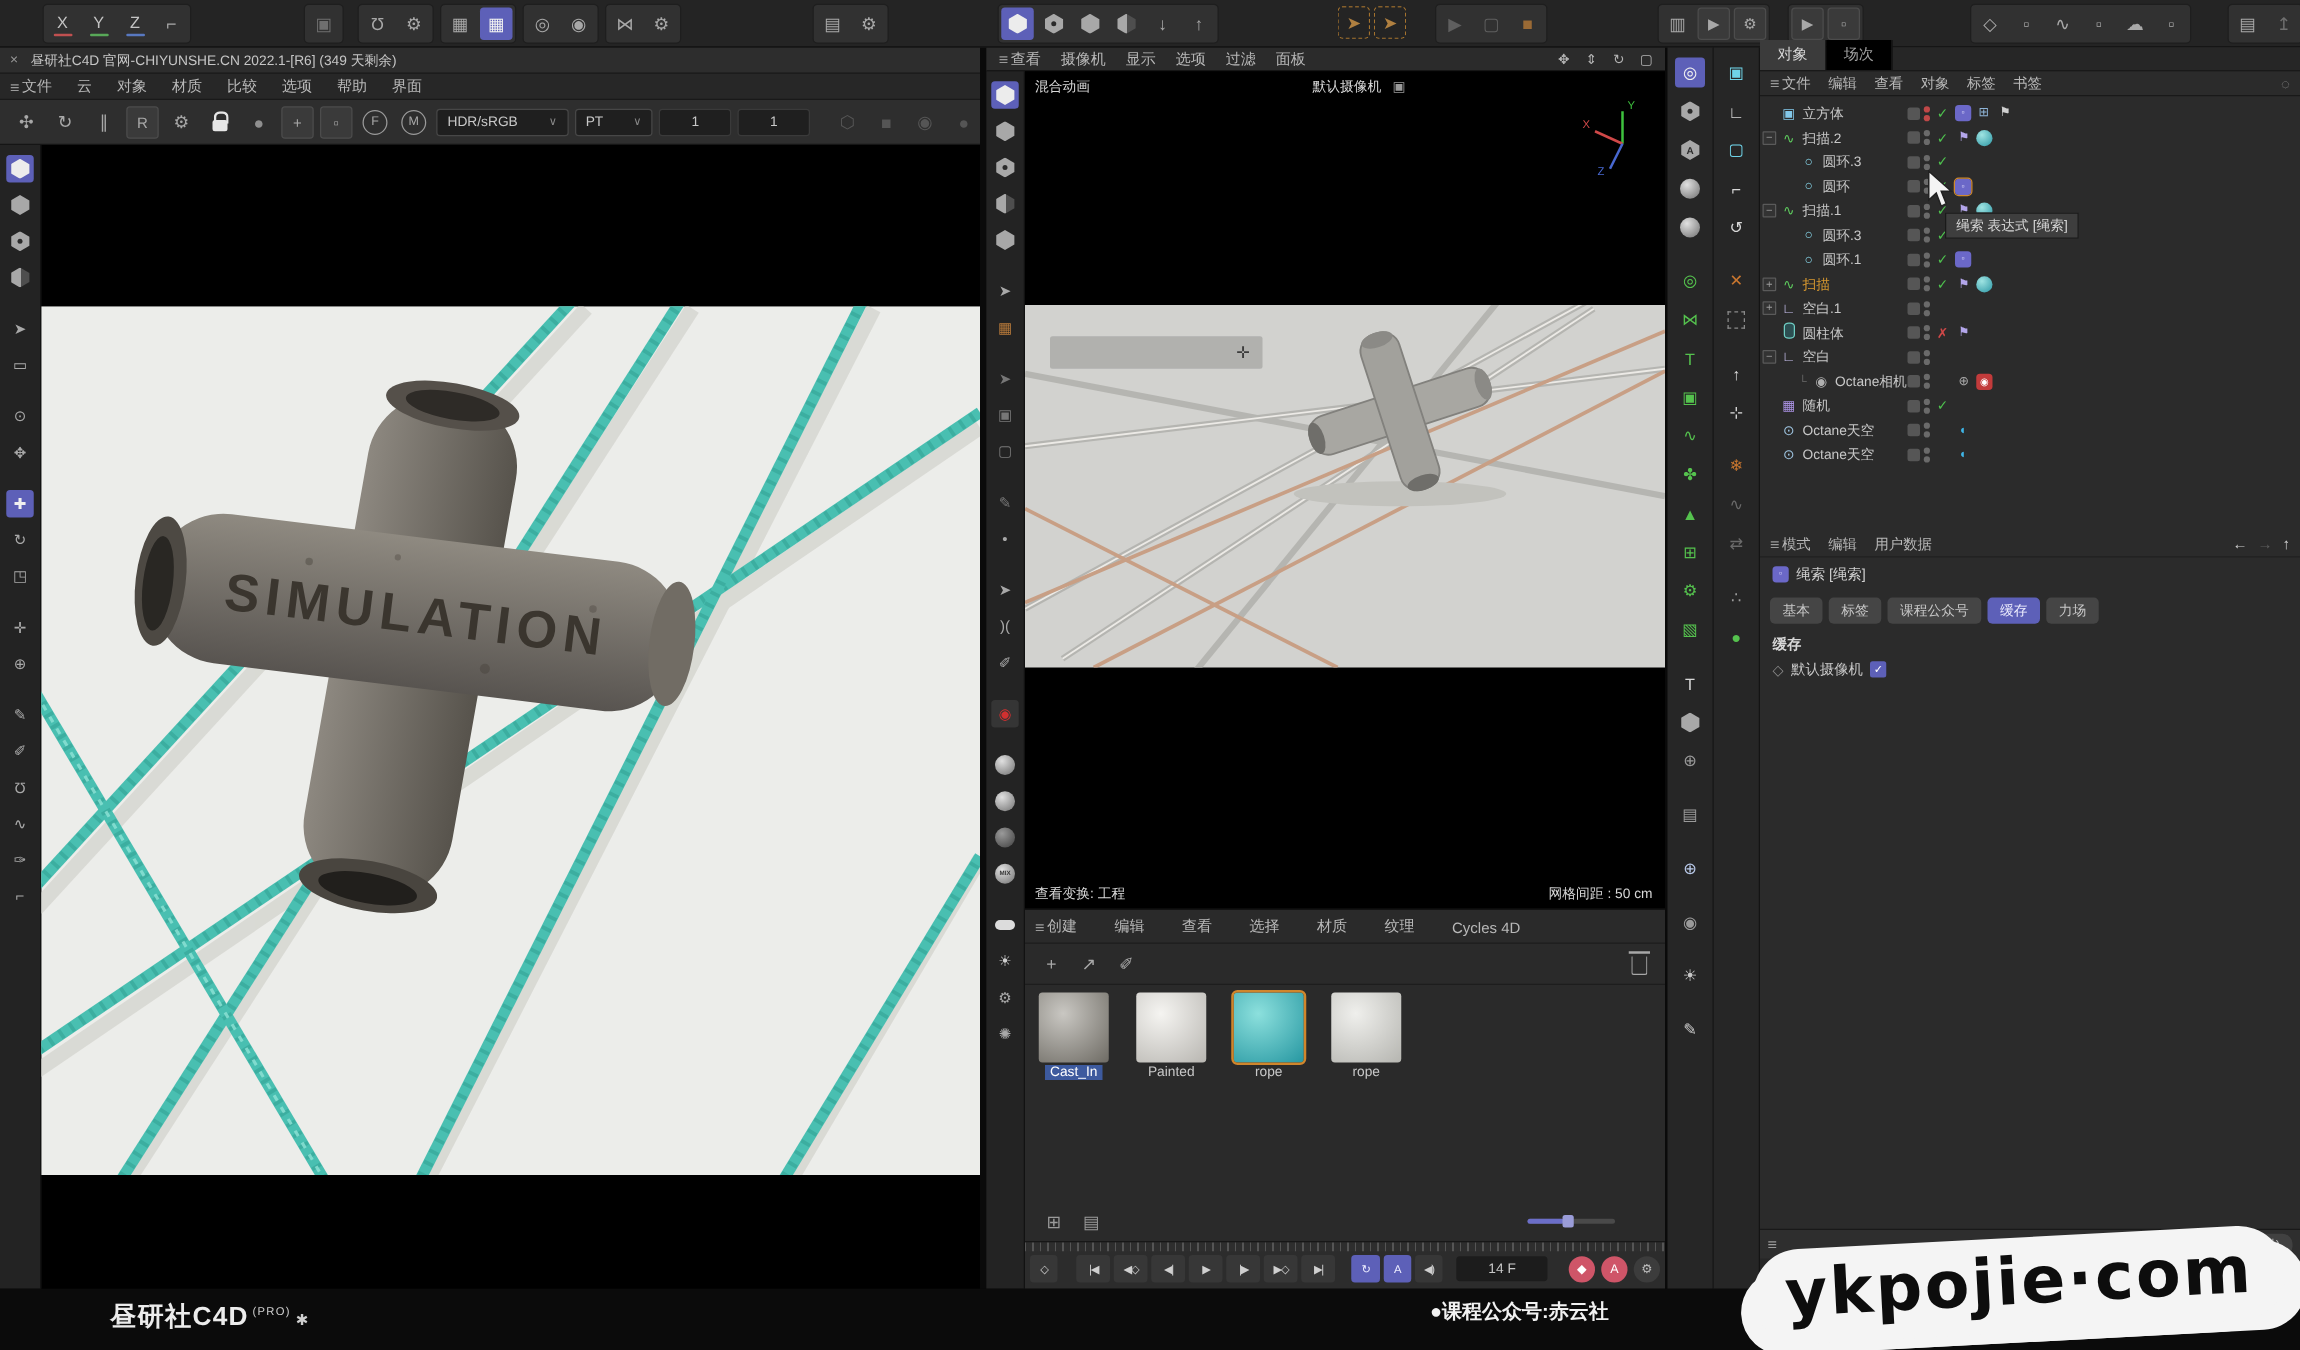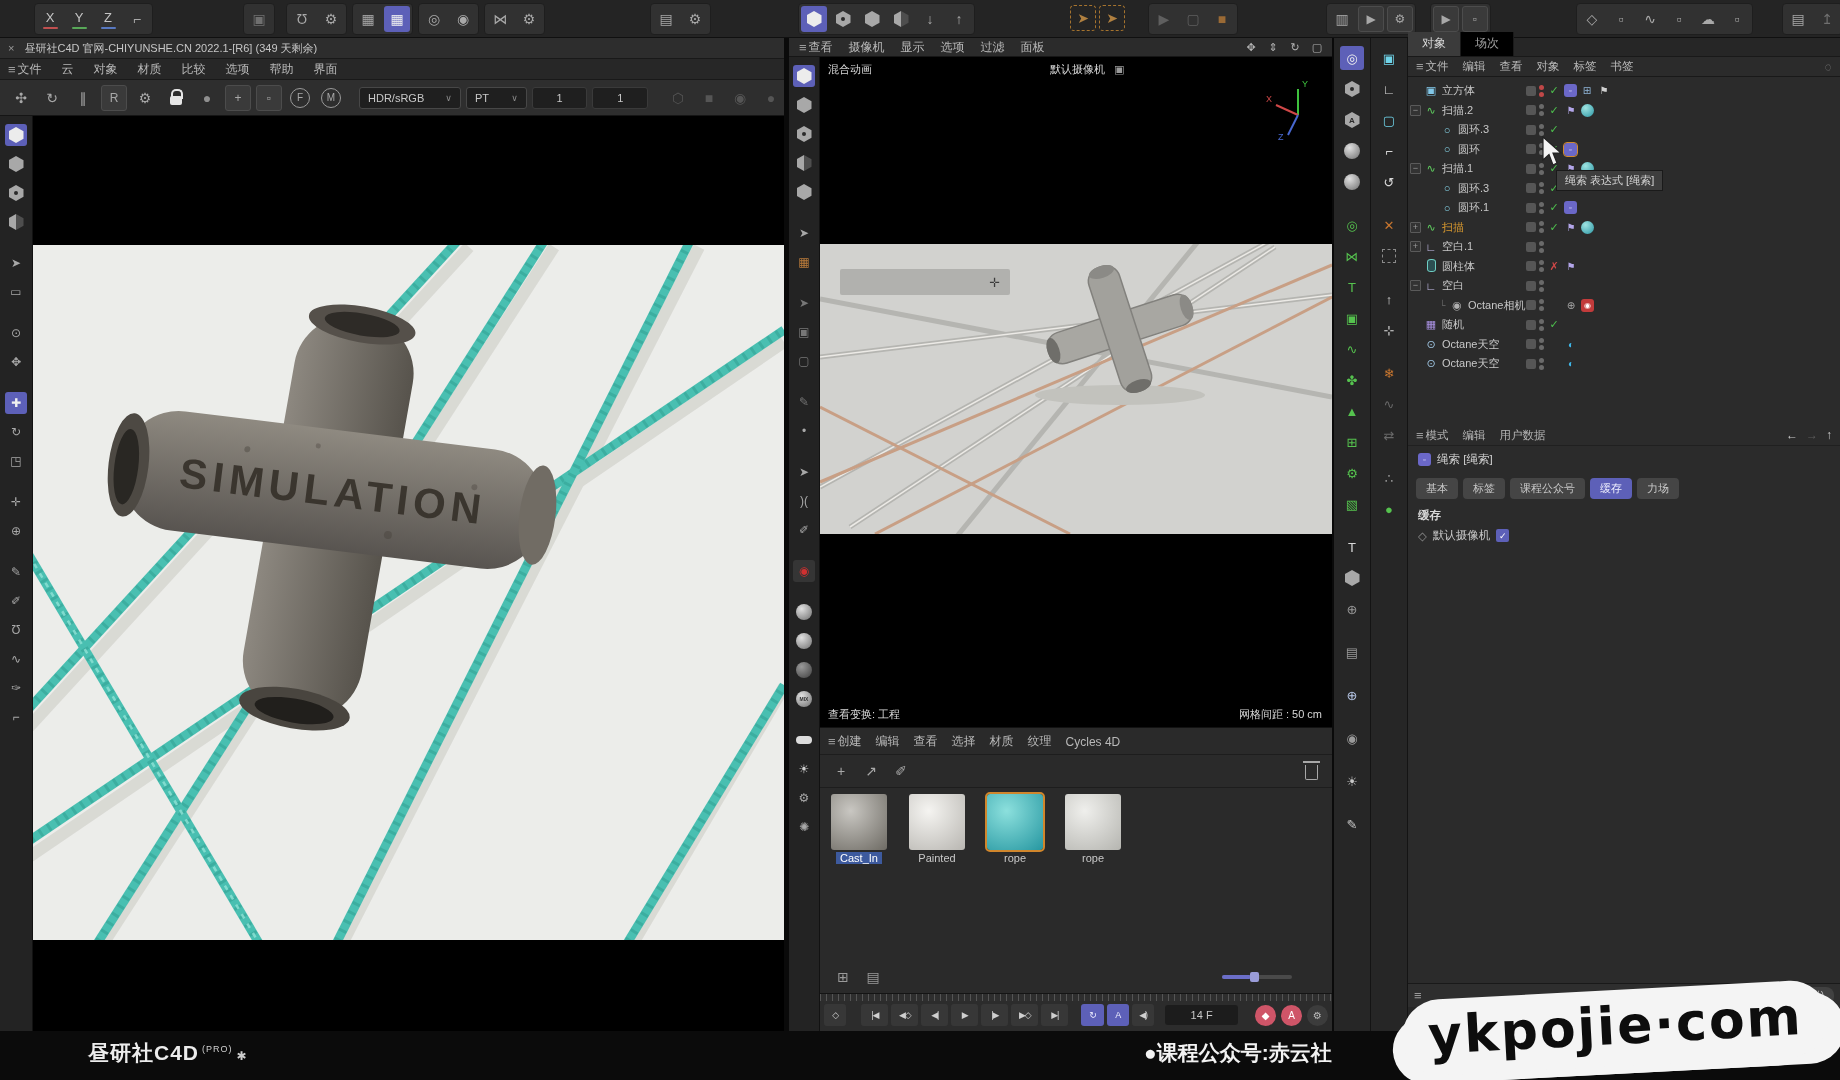--- a/index.html
+++ b/index.html
@@ -165,21 +165,21 @@
   .pill{padding:2px 10px;background:#414141;border-radius:8px;font-size:10px;color:#c0c0c0;margin-left:6px;}
   #coordrow{position:absolute;left:0;top:969px;width:432px;height:24px;background:#272727;display:flex;align-items:center;gap:6px;padding:0 6px;}
   .cfield{height:18px;background:#1d1d1d;border-radius:2px;color:#c8c8c8;font-size:11px;
           display:flex;align-items:center;justify-content:center;}
 
   
   #botbar{left:0;top:1031px;width:1840px;height:49px;background:#0b0b0b;}
   #blogo{position:absolute;left:88px;top:8px;color:#ececec;font-size:21px;font-weight:bold;letter-spacing:1px;}
   #blogo .pro{font-size:9px;vertical-align:super;font-weight:normal;color:#cfcfcf;margin-left:3px;}
   #blogo .star{font-size:12px;color:#cfcfcf;margin-left:4px;}
-  #bcenter{position:absolute;left:1144px;top:8px;color:#f2f2f2;font-size:21px;font-weight:bold;}
+  #bcenter{position:absolute;left:1144px;top:8px;color:#f2f2f2;font-size:16px;font-weight:bold;}
   #barrow{position:absolute;left:1453px;top:9px;width:26px;height:26px;border:2px solid #dedede;border-radius:50%;
           color:#dedede;display:flex;align-items:center;justify-content:center;font-size:14px;}
   .fineprint{position:absolute;top:10px;font-size:5px;line-height:1.5;color:#9a9a9a;font-weight:bold;width:92px;}
   #fp1{left:1512px;}
   #fp2{left:1625px;width:120px;}
   #watermark{position:absolute;left:1402px;top:990px;transform:rotate(-3deg);background:#f4f4f4;
              border-radius:38px;padding:6px 26px 10px;z-index:60;box-shadow:18px 10px 0 -2px #f4f4f4, -14px 12px 0 -4px #f4f4f4;}
   #watermark span{font-size:52px;font-weight:bold;color:#0d0d0d;letter-spacing:2px;font-family:"DejaVu Sans",sans-serif;}
 
   
@@ -297,21 +297,21 @@
           <span class="icn">⚙</span>
           <span class="icn" style="position: relative;">
             <span class="sh-lock"></span>
           </span>
           <span class="icn" style="color: rgb(143, 143, 143);">●</span>
           <span class="icn bx">+</span>
           <span class="icn bx">▫</span>
           <span class="icn pin">F</span>
           <span class="icn pin">M</span>
         </div>
-      <div class="osel" style="margin-left:10px;width:112px;justify-content:space-between">
+      <div class="osel" style="width:112px;justify-content:space-between">
         <span>HDR/sRGB</span>
         <span style="font-size:9px;color:#8a8a8a">∨</span>
       </div>
       <div class="osel" style="width:66px;justify-content:space-between">
         <span>PT</span>
         <span style="font-size:9px;color:#8a8a8a">∨</span>
       </div>
       <div class="ofield">1</div>
       <div class="ofield">1</div>
       <div style="display:flex;gap:5px;align-items:center;margin-left:12px">
@@ -543,21 +543,21 @@
         <text x="4" y="27" fill="#d04848" font-size="9">X</text>
         <text x="16" y="65" fill="#4868d0" font-size="9">Z</text>
       </svg>
       <div class="vp-label" style="left:8px;bottom:5px;top:auto">查看变换: 工程</div>
       <div class="vp-label" style="right:10px;bottom:5px;top:auto;left:auto">网格间距 : 50 cm</div>
     </div>
 
     <div id="mats" class="abs">
       <div id="matmenu">
         <span class="hamb">≡</span>
-        <div class="menu" style="gap:14px">
+        <div class="menu" style="gap:30px">
             <span class="mi">创建</span>
             <span class="mi">编辑</span>
             <span class="mi">查看</span>
             <span class="mi">选择</span>
             <span class="mi">材质</span>
             <span class="mi">纹理</span>
             <span class="mi">Cycles 4D</span>
           </div>
       </div>
       <div id="mattools">

